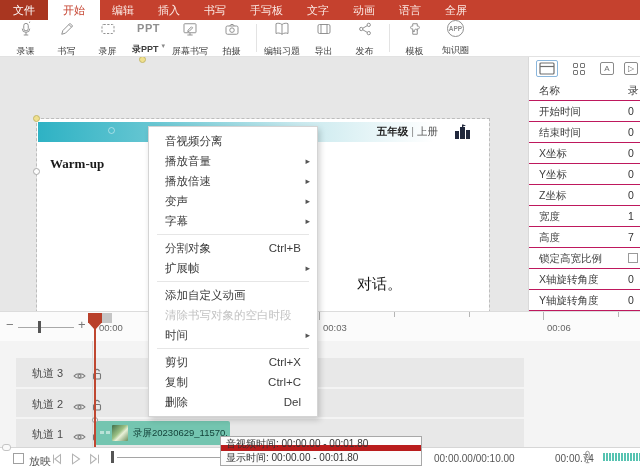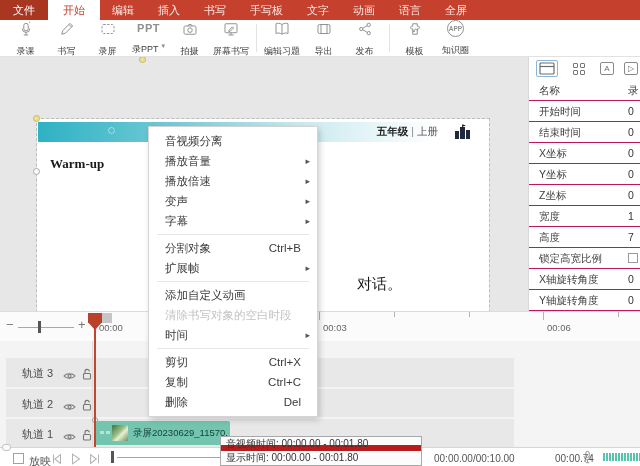--- a/index.html
+++ b/index.html
@@ -15,21 +15,21 @@
 
   
   .toolbar { position:absolute; left:0; top:20px; width:640px; height:37px; background:#fff; border-bottom:1px solid #e2e2e2; display:flex; align-items:center; padding-left:5px; z-index:29; }
   .tbtn { min-width:41px; padding:0 3px; height:36px; display:flex; flex-direction:column; align-items:center; }
   .tbtn .ticon { height:19px; display:flex; align-items:center; justify-content:center; color:#8f8f8f; }
   .tbtn .tlabel { font-size:9px; color:#3d3d3d; margin-top:7px; white-space:nowrap; }
   .tbtn svg { stroke:#8f8f8f; fill:none; stroke-width:1.3; }
   .tsep { width:1px; height:28px; background:#e3e3e3; margin:0 4px; }
   .ppt-text { font-size:11px; color:#8f8f8f; letter-spacing:.5px; font-weight:bold; font-family:"Liberation Sans",sans-serif; }
   .drop-arrow { font-size:7px; color:#8a8a8a; margin-left:3px; align-self:center; }
-  .ppt-wrap { display:flex; align-items:center; }
+  .ppt-wrap { display:flex; align-items:center;font-weight:bold; }
   .app-circle { width:17px; height:17px; border:1.2px solid #8f8f8f; border-radius:50%; font-size:6.5px; color:#8f8f8f; display:flex; align-items:center; justify-content:center; font-weight:bold; }
 
   
   .canvas { position:absolute; left:0; top:57px; width:528px; height:254px; background:#e7e7e7; }
   .slide { position:absolute; left:37px; top:62px; width:452px; height:243px; background:#fff; outline:1px dashed #bdbdbd; }
   .band { position:absolute; left:1px; top:3px; width:450px; height:20px; background:linear-gradient(to right,#2eb2c4 0%,#66c6d2 25%,#c9e9ee 58%,#ffffff 88%); overflow:hidden; }
   .doodle { position:absolute; border:1px solid rgba(255,255,255,.45); }
   .grade-badge { position:absolute; right:50px; top:3px; font-size:10.5px; color:#222; white-space:nowrap; }
   .grade-badge .g { font-weight:bold; }
   .grade-badge .sep { color:#8a8a8a; margin:0 3px; font-weight:normal; }
@@ -63,21 +63,21 @@
   .zoom-handle { position:absolute; left:38px; top:9px; width:3px; height:12px; background:#555; }
   .tick { position:absolute; top:0; width:1px; background:#b5b5b5; }
   .tick.minor { height:5px; }
   .tick.major { height:8px; }
   .rlabel { position:absolute; top:10px; font-size:9.5px; color:#666; }
   .ph-flag { position:absolute; left:88px; top:1px; width:14px; height:17px; background:#b9402b; clip-path:polygon(0 0,100% 0,100% 55%,50% 100%,0 55%); z-index:3; }
   .ph-grayrect { position:absolute; left:102px; top:1px; width:10px; height:10px; background:#c6c6c6; }
   .playhead-line { position:absolute; left:94px; top:329px; width:1.5px; height:119px; background:#bf4730; z-index:14; }
 
   .tracks-strip { position:absolute; left:0; top:341px; width:640px; height:106px; background:#f4f4f4; }
-  .trow { position:absolute; left:6px; width:508px; background:#e8e8e8; }
+  .trow { position:absolute; left:16px; width:508px; background:#e8e8e8; }
   .trow-h { position:absolute; left:0; top:0; height:100%; width:92px; }
   .tlabel2 { position:absolute; left:16px; top:8px; font-size:11px; color:#4a4a4a; white-space:nowrap; }
   .teye { position:absolute; left:57px; top:9px; }
   .tlock { position:absolute; left:76px; top:8px; }
   .tvline { position:absolute; left:92px; top:341px; width:1px; height:106px; background:#dcdcdc; z-index:9; }
 
   .clip { position:absolute; left:95px; top:421px; width:135px; height:24px; background:#74c5b0; border-radius:2px; z-index:12; }
   .clip .grip { position:absolute; top:10px; width:4px; height:3px; background:#b9e2d7; }
   .clip .thumb { position:absolute; left:17px; top:4px; width:16px; height:16px; border-radius:1px;
       background:linear-gradient(135deg,#3f6e4a 0%,#9cc184 45%,#e8f0d8 60%,#6a8f5c 100%); }
@@ -164,36 +164,36 @@
           <span class="ppt-text">PPT</span>
         </span>
       <span class="ppt-wrap">
         <span class="tlabel">录PPT</span>
         <span class="drop-arrow">▾</span>
       </span>
     </div>
     <div class="tbtn">
       <span class="ticon">
         <svg width="18" height="18" viewBox="0 0 24 24">
+            <rect x="4" y="5" width="16" height="12" rx="1"></rect>
+            <path d="M12 17v3M8.5 20h7"></path>
+            <path d="M9.5 13.5l4.5-4.5 1.5 1.5-4.5 4.5-2 .5.5-2z"></path>
+          </svg>
+      </span>
+      <span class="tlabel">屏幕书写</span>
+    </div>
+    <div class="tbtn">
+      <span class="ticon">
+        <svg width="18" height="18" viewBox="0 0 24 24">
             <rect x="4" y="8" width="16" height="11" rx="2"></rect>
             <circle cx="12" cy="13.5" r="3"></circle>
             <path d="M9 8l1.5-2h3L15 8"></path>
           </svg>
       </span>
       <span class="tlabel">拍摄</span>
-    </div>
-    <div class="tbtn">
-      <span class="ticon">
-        <svg width="18" height="18" viewBox="0 0 24 24">
-            <rect x="4" y="5" width="16" height="12" rx="1"></rect>
-            <path d="M12 17v3M8.5 20h7"></path>
-            <path d="M9.5 13.5l4.5-4.5 1.5 1.5-4.5 4.5-2 .5.5-2z"></path>
-          </svg>
-      </span>
-      <span class="tlabel">屏幕书写</span>
     </div>
     <div class="tsep"></div>
     <div class="tbtn">
       <span class="ticon">
         <svg width="18" height="18" viewBox="0 0 24 24">
             <path d="M12 6c-2.5-2-6-2-8-1v13c2-1 5.5-1 8 1 2.5-2 6-2 8-1V5c-2-1-5.5-1-8 1z"></path>
             <path d="M12 6v13"></path>
           </svg>
       </span>
       <span class="tlabel">编辑习题</span>

